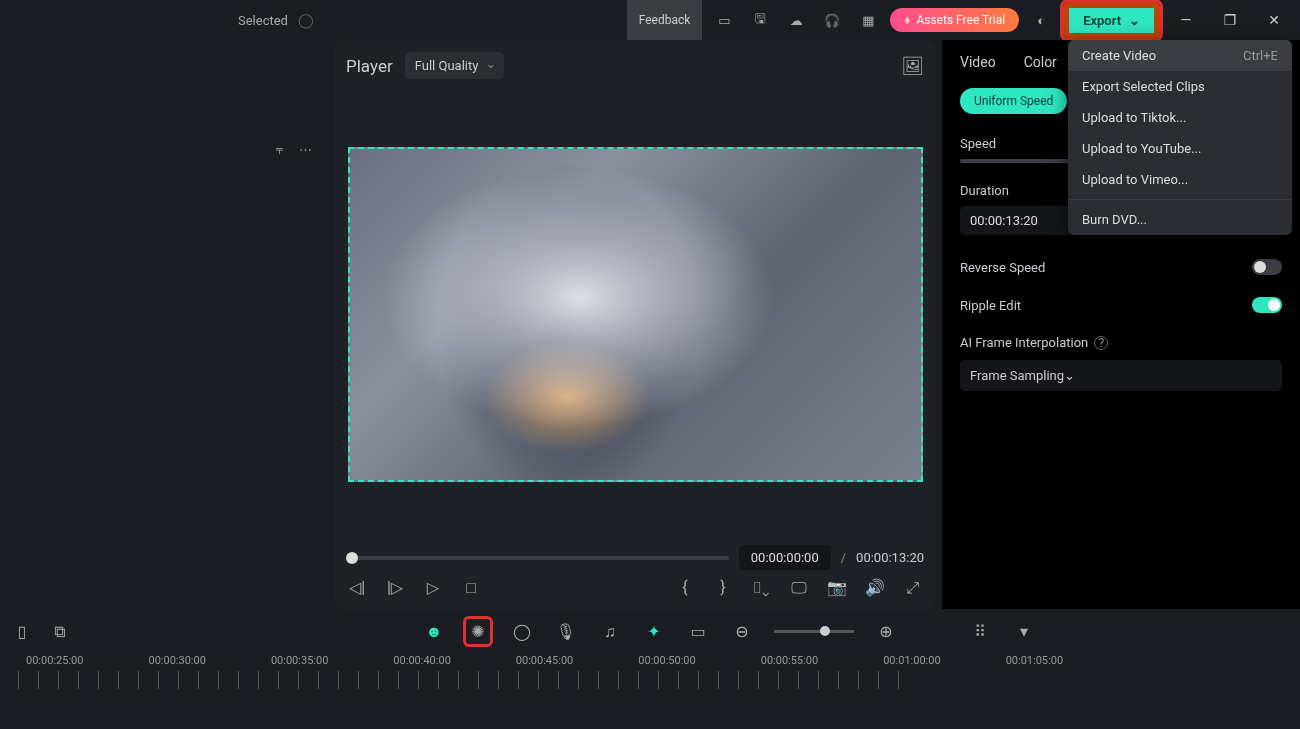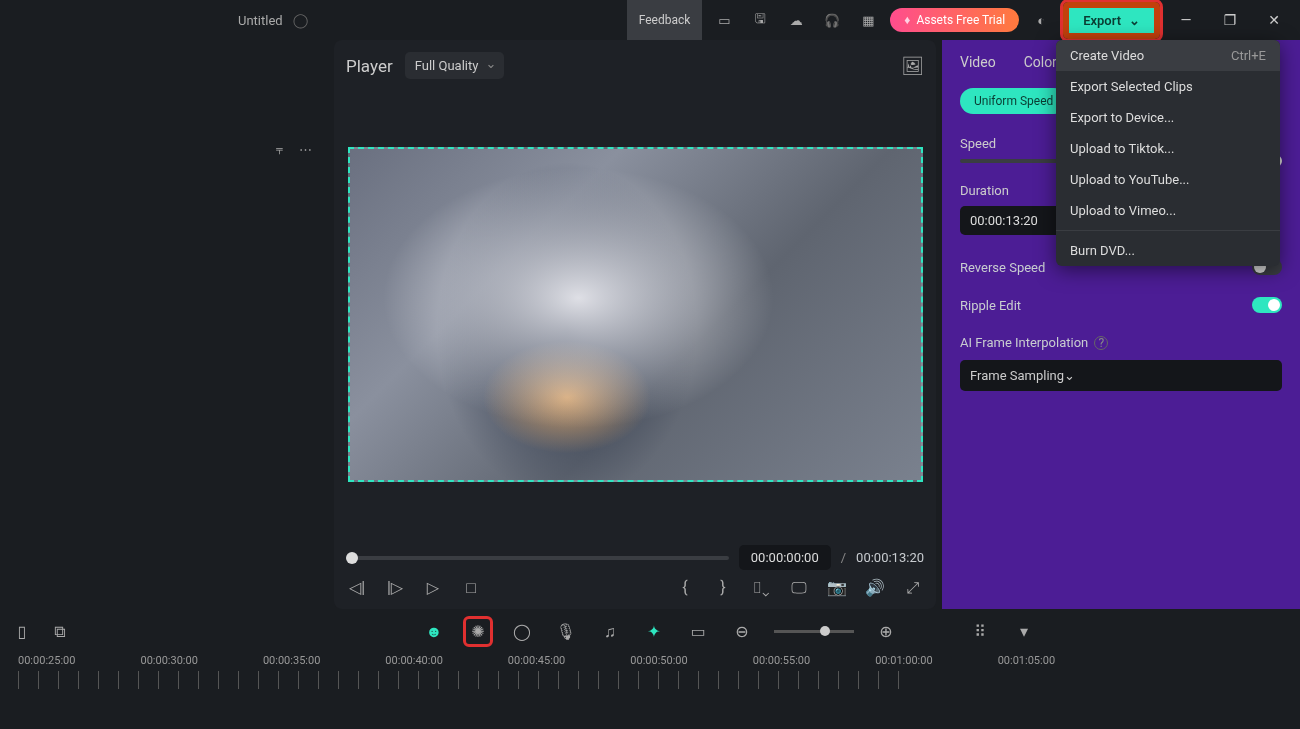--- a/index.html
+++ b/index.html
@@ -8,21 +8,21 @@
 .title-left{display:flex;align-items:center;gap:10px;margin-left:230px}
 .title-right{display:flex;align-items:center;gap:8px;margin-left:auto}
 .untitled{color:#aaa}
 .check-circle{color:#666;font-size:14px}
 .feedback-btn{background:#3a3d42;color:#ccc;padding:21px 12px;border-radius:5px;border:none;cursor:pointer;font-size:12px}
 .tb-icon{width:28px;height:28px;display:flex;align-items:center;justify-content:center;color:#aaa;cursor:pointer}
 .assets-trial{background:linear-gradient(90deg,#ff4d8d,#ff7a3d);color:#fff;padding:5px 14px;border-radius:14px;font-size:12px;display:flex;align-items:center;gap:6px;cursor:pointer}
 .assets-trial .gem{color:#ffd1e3}
 .export-btn{background:#2ee6c0;color:#0b3d33;padding:5px 14px;border-radius:5px;border:6px solid #c2410c;font-weight:600;display:flex;align-items:center;gap:8px;cursor:pointer;outline:3px solid #e03030;outline-offset:0}
 .win-btn{width:36px;height:32px;display:flex;align-items:center;justify-content:center;color:#ccc;cursor:pointer;font-size:14px}
-.export-menu{position:absolute;top:40px;right:20px;width:224px;background:#2a2d32;border-radius:6px;overflow:hidden;z-index:100;box-shadow:0 4px 20px rgba(0,0,0,.5)}
+.export-menu{position:absolute;top:40px;right:8px;width:224px;background:#2a2d32;border-radius:6px;overflow:hidden;z-index:100;box-shadow:0 4px 20px rgba(0,0,0,.5)}
 .export-menu .mi{padding:8px 14px;color:#ddd;cursor:pointer;display:flex;justify-content:space-between;font-size:13px}
 .export-menu .mi:first-child{background:#3a3d42}
 .export-menu .sep{height:1px;background:#3a3d42;margin:4px 0}
 .shortcut{color:#999}
 .main{display:flex;height:569px}
 .left-panel{width:328px;background:#1a1d21;padding:8px;display:flex;flex-direction:column}
 .left-top{height:90px}
 .left-toolbar{display:flex;justify-content:flex-end;gap:16px;padding:4px 8px;color:#aaa}
 .preview-panel{flex:1;background:#1e2126;border-radius:8px;margin:0 6px;display:flex;flex-direction:column;padding:12px}
 .preview-header{display:flex;align-items:center;gap:12px;margin-bottom:8px}
@@ -35,21 +35,21 @@
 .frame-sel{width:575px;height:335px;border:2px dashed #2ee6c0;position:relative;background:linear-gradient(135deg,#6a7080 0%,#8a909e 30%,#5f6570 60%,#7a818e 100%);overflow:hidden}
 .frame-sel::before{content:"";position:absolute;inset:0;background:radial-gradient(ellipse 300px 200px at 40% 45%,rgba(240,240,245,.9),transparent 65%),radial-gradient(ellipse 120px 80px at 38% 75%,#d4a26b,transparent 70%),radial-gradient(ellipse 200px 260px at 38% 55%,#2a3448,transparent 65%)}
 .transport{display:flex;align-items:center;gap:10px;margin-top:4px}
 .scrub{flex:1;height:4px;background:#3a3d42;border-radius:2px;position:relative;cursor:pointer}
 .scrub .knob{position:absolute;left:0;top:-4px;width:12px;height:12px;background:#ddd;border-radius:50%}
 .timecode-box{background:#14161a;padding:5px 12px;border-radius:5px;font-size:13px;color:#ddd}
 .sep-slash{color:#888}
 .transport2{display:flex;align-items:center;gap:16px;margin-top:8px;color:#aaa}
 .transport2 .grp-right{margin-left:auto;display:flex;gap:16px}
 .tb2-ico{cursor:pointer;font-size:16px;width:22px;text-align:center}
-.right-panel{width:358px;background:#4c1d95;padding:14px 18px}
+.right-panel{width:358px;background:#000000;padding:14px 18px}
 .rp-tabs{display:flex;gap:28px;margin-bottom:18px;color:#ccc;font-size:14px}
 .rp-tab{cursor:pointer}
 .pill{background:#2ee6c0;color:#0b3d33;padding:6px 14px;border-radius:14px;font-size:12px;display:inline-block;margin-bottom:22px;cursor:pointer}
 .rp-label{color:#ccc;font-size:13px;margin-bottom:8px}
 .slider-row{height:4px;background:#3a3d42;border-radius:2px;position:relative;margin-bottom:20px}
 .slider-row .dot{position:absolute;right:0;top:-4px;width:12px;height:12px;background:#ddd;border-radius:50%}
 .dur-input{background:#14161a;color:#ddd;padding:7px 10px;border-radius:5px;width:140px;font-size:13px;margin-bottom:24px}
 .toggle-row{display:flex;justify-content:space-between;align-items:center;margin-bottom:22px}
 .toggle{width:30px;height:16px;background:#3a3d42;border-radius:8px;position:relative;cursor:pointer}
 .toggle .knob{position:absolute;width:12px;height:12px;background:#ddd;border-radius:50%;top:2px;left:2px}
@@ -58,30 +58,30 @@
 .ai-row{display:flex;align-items:center;gap:6px;margin-bottom:10px}
 .help-ico{color:#888;font-size:12px;border:1px solid #666;border-radius:50%;width:14px;height:14px;display:inline-flex;align-items:center;justify-content:center}
 .fs-select{background:#14161a;color:#ccc;padding:8px 10px;border-radius:5px;display:flex;justify-content:flex-start;cursor:pointer}
 .bottom{height:120px;background:#1a1d21;padding:6px 10px}
 .btm-toolbar{display:flex;align-items:center;gap:20px;padding:4px 0 10px;color:#aaa}
 .btm-ico{cursor:pointer;font-size:16px;width:24px;text-align:center}
 .btm-ico.green{color:#2ee6c0}
 .btm-ico.highlight{outline:3px solid #e03030;padding:3px 2px;border-radius:3px}
 .zoom-slider{width:80px;height:3px;background:#555;position:relative}
 .zoom-slider .k{position:absolute;left:57%;top:-4px;width:10px;height:10px;background:#ccc;border-radius:50%}
-.tl-ruler{display:flex;gap:65px;color:#999;font-size:11px;margin-left:8px}
+.tl-ruler{display:flex;gap:65px;color:#999;font-size:11px;margin-left:16px}
 .tl-ticks{height:18px;background:repeating-linear-gradient(90deg,#555 0 1px,transparent 1px 20px);margin:4px 0 0 8px;width:890px}
 .btm-left-icons{display:flex;gap:14px;align-items:center;margin-right:330px}
 </style>
 </head>
 <body>
 
 <div class="titlebar">
   <div class="title-left">
-    <span class="untitled">Untitled</span>
+    <span class="untitled">Selected</span>
     <span class="check-circle">◯</span>
   </div>
   <div class="title-right">
     <button class="feedback-btn">Feedback</button>
     <span class="tb-icon">▭</span>
     <span class="tb-icon">🖫</span>
     <span class="tb-icon">☁</span>
     <span class="tb-icon">🎧</span>
     <span class="tb-icon">▦</span>
     <div class="assets-trial">
@@ -99,23 +99,20 @@
   </div>
 </div>
 
 <div class="export-menu">
   <div class="mi">
     <span>Create Video</span>
     <span class="shortcut">Ctrl+E</span>
   </div>
   <div class="mi">
       <span>Export Selected Clips</span>
-    </div>
-  <div class="mi">
-      <span>Export to Device...</span>
     </div>
   <div class="mi">
       <span>Upload to Tiktok...</span>
     </div>
   <div class="mi">
       <span>Upload to YouTube...</span>
     </div>
   <div class="mi">
       <span>Upload to Vimeo...</span>
     </div>

